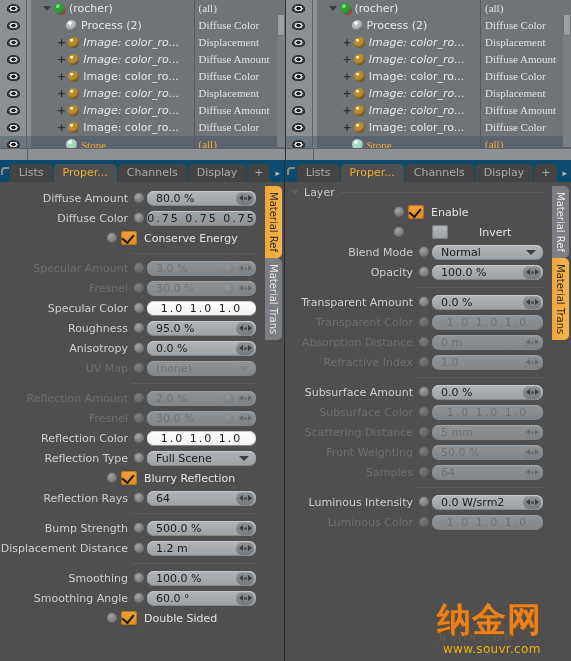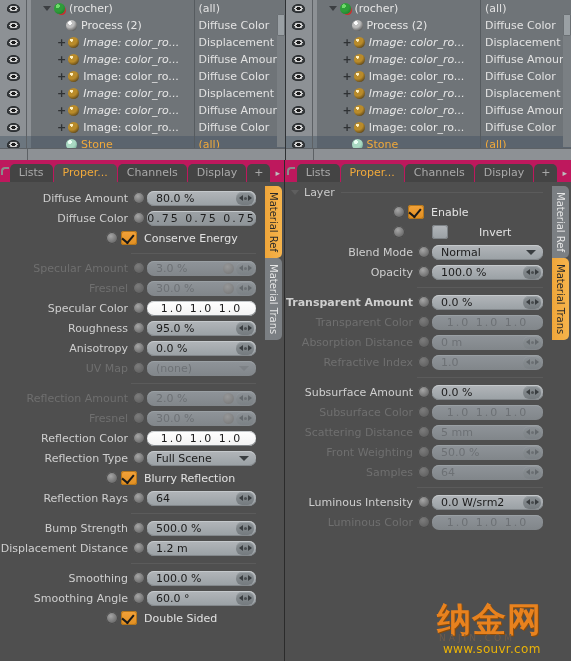--- a/index.html
+++ b/index.html
@@ -27,44 +27,44 @@
   .eye{width:13px;height:9px;position:relative;}
   .eye:before{content:"";position:absolute;left:0;top:0;width:13px;height:9px;
      border-radius:50% 50% 50% 50%/60% 60% 40% 40%;
      background:radial-gradient(ellipse at 50% 50%,#1c1c1c 0 22%,#d4d4d4 23% 45%,#3a3d40 46% 100%);
      box-shadow:inset 0 0 0 1px #2b2e31;}
   .t-gut{width:4px;height:17px;background:#8d9195;}
   .trow.sel .t-gut{background:#6c767f;}
   .t-name{flex:1;display:flex;align-items:center;height:17px;padding-left:3px;
           border-right:1px solid #565b5f;box-sizing:border-box;overflow:hidden;white-space:nowrap;}
   .t-type{width:90px;height:17px;line-height:17px;padding-left:4px;box-sizing:border-box;
-          overflow:hidden;white-space:nowrap;color:#e2e2e2;}
+          overflow:hidden;white-space:nowrap;color:#e2e2e2;font-family:Liberation Serif, serif;}
   .trow.sel .t-type{color:#f0a93b;}
   .t-label{color:#e6e6e6;white-space:nowrap;overflow:hidden;text-overflow:clip;}
   .t-label.ital{font-style:italic;}
-  .trow.sel .t-label{color:#f0a93b;}
+  .trow.sel .t-label{color:#f0a93b;font-family:Liberation Serif, serif;}
   .tri{width:0;height:0;border-left:4px solid transparent;border-right:4px solid transparent;
        border-top:5px solid #3c3f42;margin-right:3px;}
   .plus{color:#2f3234;font-size:11px;margin-right:2px;line-height:10px;font-weight:bold;}
   .sph{width:11px;height:11px;border-radius:50%;margin-right:4px;flex:none;}
   .sph.rocher{background:radial-gradient(circle at 35% 30%,#6edc6a 0 18%,#2f9c3a 19% 48%,#167023 100%);
      box-shadow:2px 2px 0 -1px #cf2b2b;}
   .sph.proc{background:radial-gradient(circle at 35% 28%,#fdfdfd 0 16%,#bdbdbd 17% 40%,#2a2a2a 100%);}
   .sph.img{background:radial-gradient(circle at 35% 28%,#fff0c0 0 14%,#b98b2a 15% 45%,#2b2112 100%);}
   .sph.stone{background:radial-gradient(circle at 35% 28%,#eafff4 0 18%,#a9d9c3 19% 50%,#5f9b84 100%);}
   .tree-bottom{position:absolute;left:0;bottom:0;width:100%;height:12px;background:#8d9195;
                border-top:1px solid #5d6165;box-sizing:border-box;}
   .tree-bottom .bb{position:absolute;left:27px;top:0;bottom:0;width:1px;background:#5d6165;}
   .tree-sb{position:absolute;right:0;top:14px;width:8px;bottom:13px;background:#7a7f83;}
   .tree-sb .thumb{position:absolute;left:0;right:0;top:0;height:22px;background:#9aa0a4;
                   border:1px solid #6a6f73;box-sizing:border-box;border-radius:1px;}
 
   
   .tabbars{display:flex;width:571px;height:22px;background:#3a3a3a;}
-  .tabbar{position:relative;width:285px;height:22px;background:#be185d;display:flex;align-items:flex-end;
+  .tabbar{position:relative;width:285px;height:22px;background:#0c4a6e;display:flex;align-items:flex-end;
           border-right:1px solid #2b2b2b;box-sizing:border-box;}
   .tabbar.right{width:286px;border-right:none;}
   .tb-corner{width:16px;height:22px;display:flex;align-items:center;justify-content:center;}
   .tb-corner .c{width:8px;height:8px;border-radius:50% 0 0 0;border-left:2px solid #8b8b8b;
                 border-top:2px solid #8b8b8b;box-sizing:border-box;}
   .tab{height:18px;line-height:18px;padding:0 9px;margin-right:1px;color:#a9a9a9;
        background:#444444;border-radius:5px 5px 0 0;font-size:11px;white-space:nowrap;}
   .tab.active{background:#4f4f4f;color:#f0a93b;}
   .tab.mini{padding:0 7px;}
   .tb-arrow{color:#bdbdbd;font-size:9px;padding:0 4px;line-height:18px;height:18px;}
@@ -734,21 +734,21 @@
                   <div class="spin">
                     <i class="l"></i>
                     <i class="d"></i>
                     <i class="r"></i>
                   </div>
                 </div>
               </div>
             </div>
             <div class="sep"></div>
             <div class="row">
-              <div class="lbl" style="width: 128px; font-weight: bold;">Transparent Amount</div>
+              <div class="lbl" style="width: 128px;">Transparent Amount</div>
               <div class="ctl">
                 <div class="knob"></div>
                 <div class="field num">
                   <div class="fv">0.0 %</div>
                   <div class="spin">
                     <i class="l"></i>
                     <i class="d"></i>
                     <i class="r"></i>
                   </div>
                 </div>

